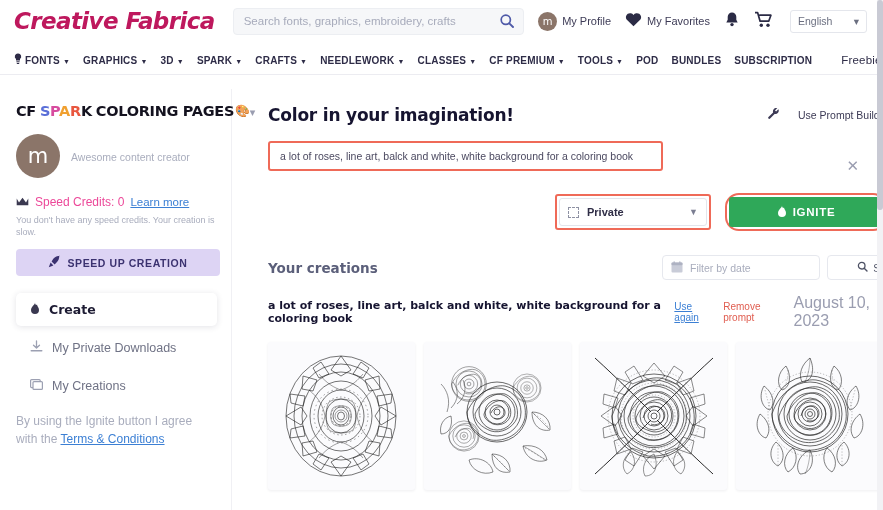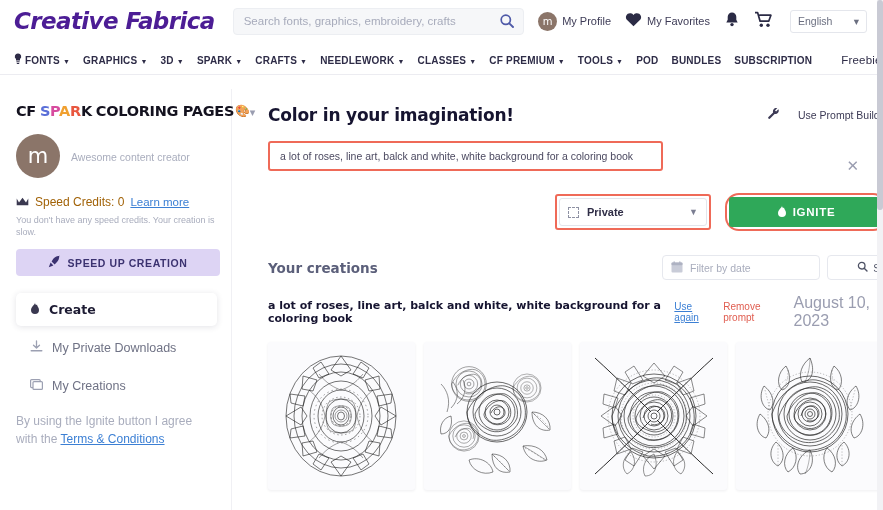--- a/index.html
+++ b/index.html
@@ -13,21 +13,21 @@
   .page { position: relative; width: 883px; height: 510px; background:#fff; }
 
   
   .topbar {
     position: absolute; left:0; top:0; width: 877px; height: 42px;
     background:#fff; display:flex; align-items:center; padding: 0 10px 0 14px;
   }
   .logo {
     font-family:"DejaVu Sans", sans-serif;
     font-weight: 700; font-style: italic; font-size: 23px;
-    color: #4c1d95; letter-spacing: -0.6px; white-space: nowrap;
+    color: #be185d; letter-spacing: -0.6px; white-space: nowrap;
     margin-right: 18px;
   }
   .hsearch {
     position: relative; width: 318px; height: 27px;
     background:#f6f7f9; border:1px solid #eceef2; border-radius:4px;
     display:flex; align-items:center; padding: 0 10px;
   }
   .hsearch input {
     border:0; outline:0; background:transparent; width: 100%;
     font-family:"Liberation Sans", sans-serif; font-size: 11.5px; color:#54586b;
@@ -83,21 +83,21 @@
   .profile { display:flex; align-items:center; gap:11px; margin-top: 15px; }
   .avatar-lg {
     width:44px; height:44px; border-radius:50%; background:#8b7569; color:#fff;
     font-size: 21px; display:flex; align-items:center; justify-content:center;
     font-family:"DejaVu Sans", sans-serif;
   }
   .pname { font-size: 13.5px; font-weight: 700; color:#1d1b33; font-family:"DejaVu Sans", sans-serif; }
   .prole { font-size: 10.5px; color:#a9adbd; margin-top:2px; }
 
   .credits { margin-top: 15px; display:flex; align-items:center; gap:6px; }
-  .credits .ctxt { font-size: 12px; color:#a16207; }
+  .credits .ctxt { font-size: 12px; color:#ec4899; }
   .credits .lmore { font-size: 11.5px; color:#3b7fd4; text-decoration: underline; cursor:pointer; }
   .credits-sub { font-size: 9px; color:#a9adbd; margin-top: 4px; line-height:1.3; }
 
   .speedup {
     margin-top: 11px; width: 204px; height: 27px; border-radius: 4px;
     background:#ddd4f4; color:#3b3270; font-size: 10.5px; font-weight: 700;
     letter-spacing: 0.6px; display:flex; align-items:center; justify-content:center; gap:6px;
     cursor:pointer;
   }
 

